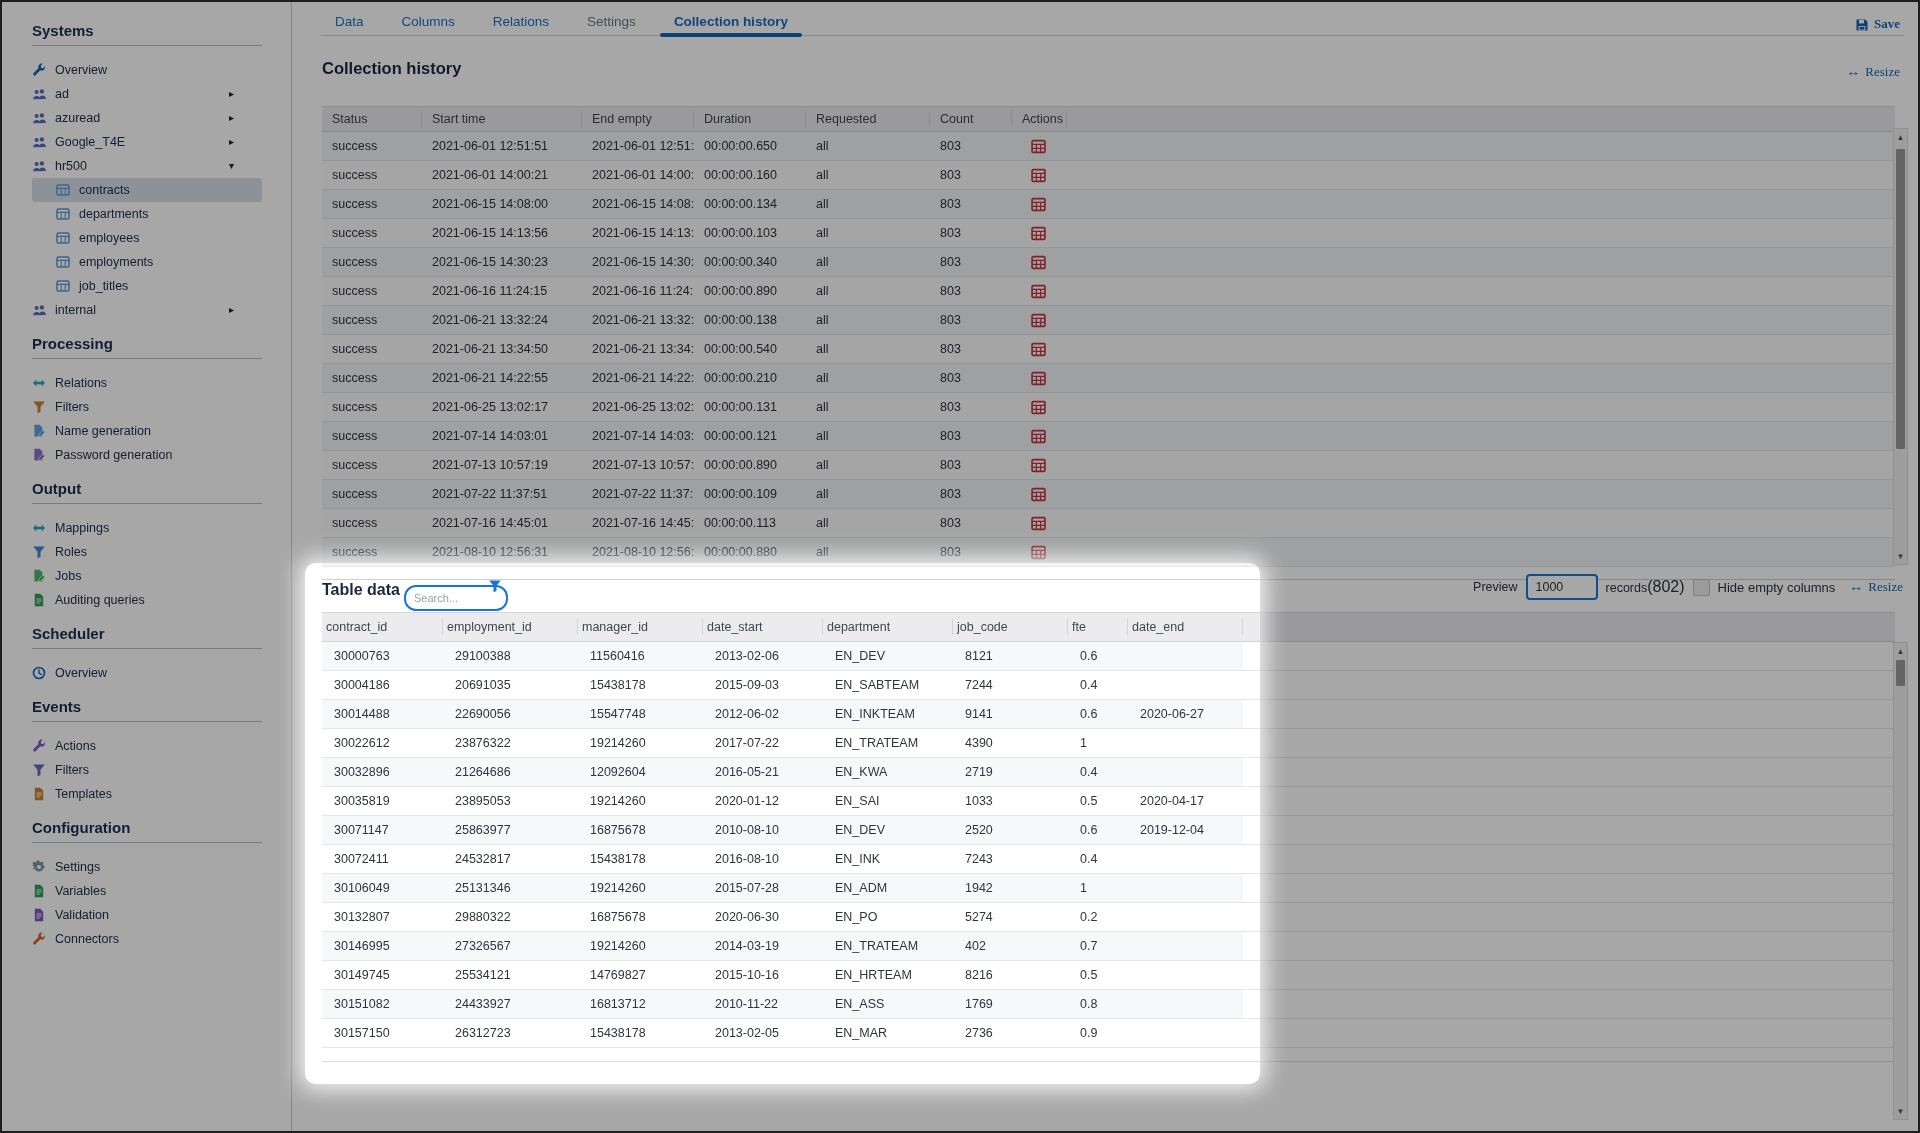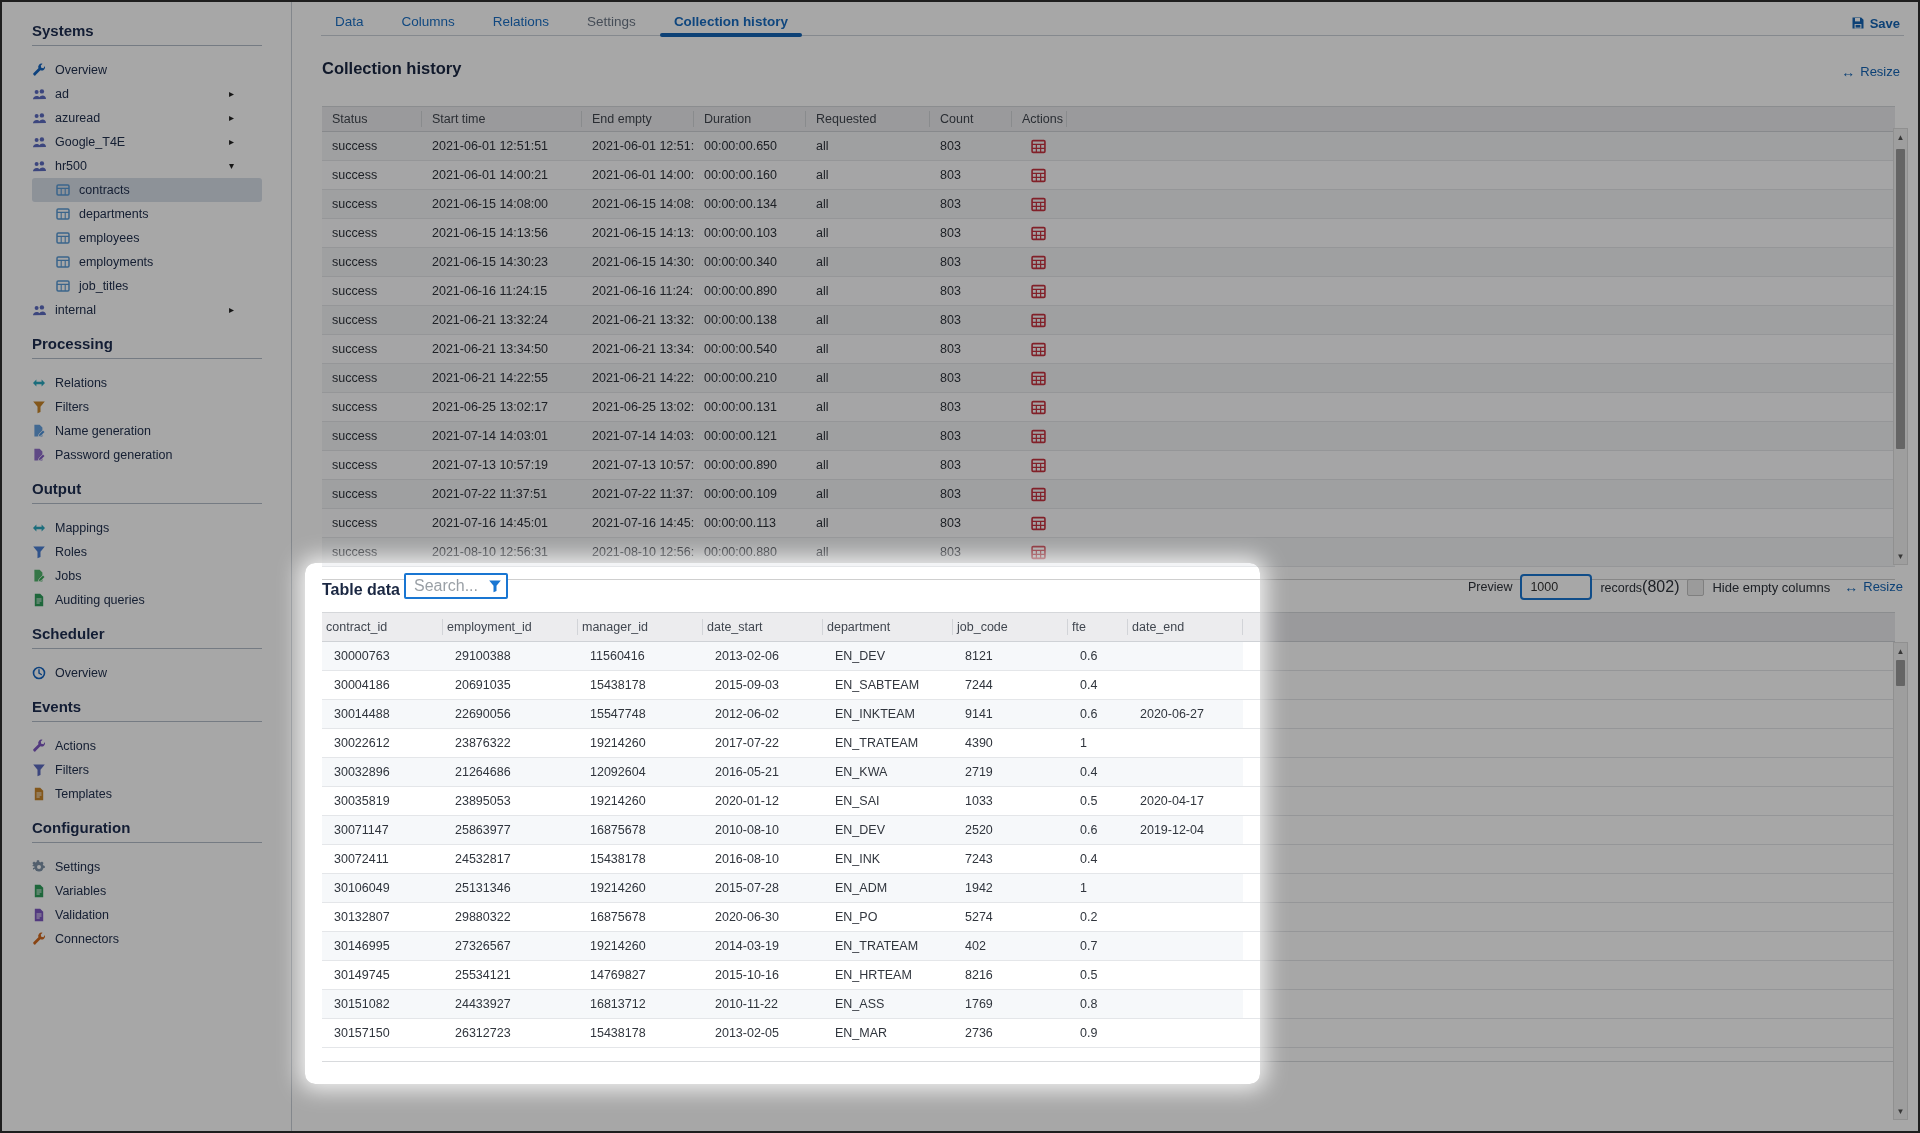--- a/index.html
+++ b/index.html
@@ -24,21 +24,21 @@
   
   .main{position:absolute;left:291px;top:0;right:0;height:100%;}
   .tabs{position:absolute;left:28px;top:6px;right:14px;height:28px;
     border-bottom:1px solid #ccd2d9;display:flex;gap:26px;padding-left:8px;box-sizing:border-box;}
   .tab{font-size:13.5px;color:#1a6fc4;display:flex;align-items:center;padding:0 6px;
     position:relative;cursor:pointer;white-space:nowrap;}
   .tab.muted{color:#6b7685;}
   .tab.active{color:#176bc0;font-weight:bold;}
   .tab.active::after{content:"";position:absolute;left:-8px;right:-8px;bottom:-2px;height:4px;
     background:#1464b4;border-radius:2px;}
-  .link{color:#1464b4;font-size:13px;display:inline-flex;align-items:flex-start;gap:5px;cursor:pointer;}
+  .link{color:#1464b4;font-size:13px;display:inline-flex;align-items:flex-end;gap:5px;cursor:pointer;font-family:Liberation Serif, serif;}
   .save-link{position:absolute;right:18px;top:14px;font-weight:bold;}
   .resize-top{position:absolute;right:18px;top:62px;}
   .arrow-glyph{font-weight:bold;font-size:14px;}
   .section-title{position:absolute;left:29px;top:57px;font-size:16.5px;font-weight:bold;color:#1a2742;}
   
   .ch-table{position:absolute;left:29px;top:104px;width:1573px;}
   .grid-head{display:grid;background:#ececee;border-top:1px solid #d5d7da;border-bottom:1px solid #cfd2d6;text-align:center;}
   .ch-table .grid-head{grid-template-columns:100px 160px 112px 112px 124px 82px 55px auto;height:24px;}
   .hcell{display:flex;align-items:center;padding-left:10px;font-size:12.5px;color:#40464f;
     border-right:1px solid #d2d4d8;height:16px;align-self:center;}
@@ -50,22 +50,22 @@
   .cell{display:flex;align-items:center;padding-left:10px;font-size:12.5px;color:#2e333b;
     white-space:nowrap;overflow:hidden;}
   .action-cell{padding-left:19px;}
   .action-btn{width:15px;height:15px;color:#c6323f;cursor:pointer;display:inline-flex;}
   .action-btn svg{width:15px;height:15px;}
   .ch-bottom{height:12px;border-bottom:1px solid #cfcfcf;background:#fff;}
   
   .td-head{position:absolute;left:29px;top:571px;display:flex;align-items:flex-end;gap:4px;}
   .td-title{font-size:16px;font-weight:bold;color:#1a2742;}
   .search-wrap{position:relative;width:104px;height:26px;}
-  .search-wrap input{width:100%;height:100%;box-sizing:border-box;border:2px solid #1976d2;border-radius:2px;
-    padding:0 24px 0 8px;font-size:16px;color:#333;font-family:"Liberation Sans",sans-serif;outline:none;}
+  .search-wrap input{width:100%;height:100%;box-sizing:border-box;border:2px solid #1976d2;border-radius:12px;
+    padding:0 24px 0 8px;font-size:11px;color:#333;font-family:"Liberation Sans",sans-serif;outline:none;margin-top:12px;}
   .search-wrap input::placeholder{color:#9aa0a6;}
   .search-funnel{position:absolute;right:6px;top:6px;width:14px;height:14px;color:#1976d2;cursor:pointer;}
   .search-funnel svg{width:14px;height:14px;}
   .td-controls{position:absolute;right:15px;top:571px;height:28px;display:flex;align-items:center;
     gap:8px;font-size:12.5px;color:#2e333b;}
   .preview-input{width:72px;height:26px;box-sizing:border-box;border:2px solid #1976d2;border-radius:4px;
     padding:0 8px;font-size:12.5px;color:#333;font-family:"Liberation Sans",sans-serif;outline:none;}
   .records-count{font-size:16px;}
   .checkbox{width:15px;height:15px;background:#ededed;border:1px solid #c2c2c2;border-radius:2px;cursor:pointer;}
   .hide-label{font-size:13px;}

